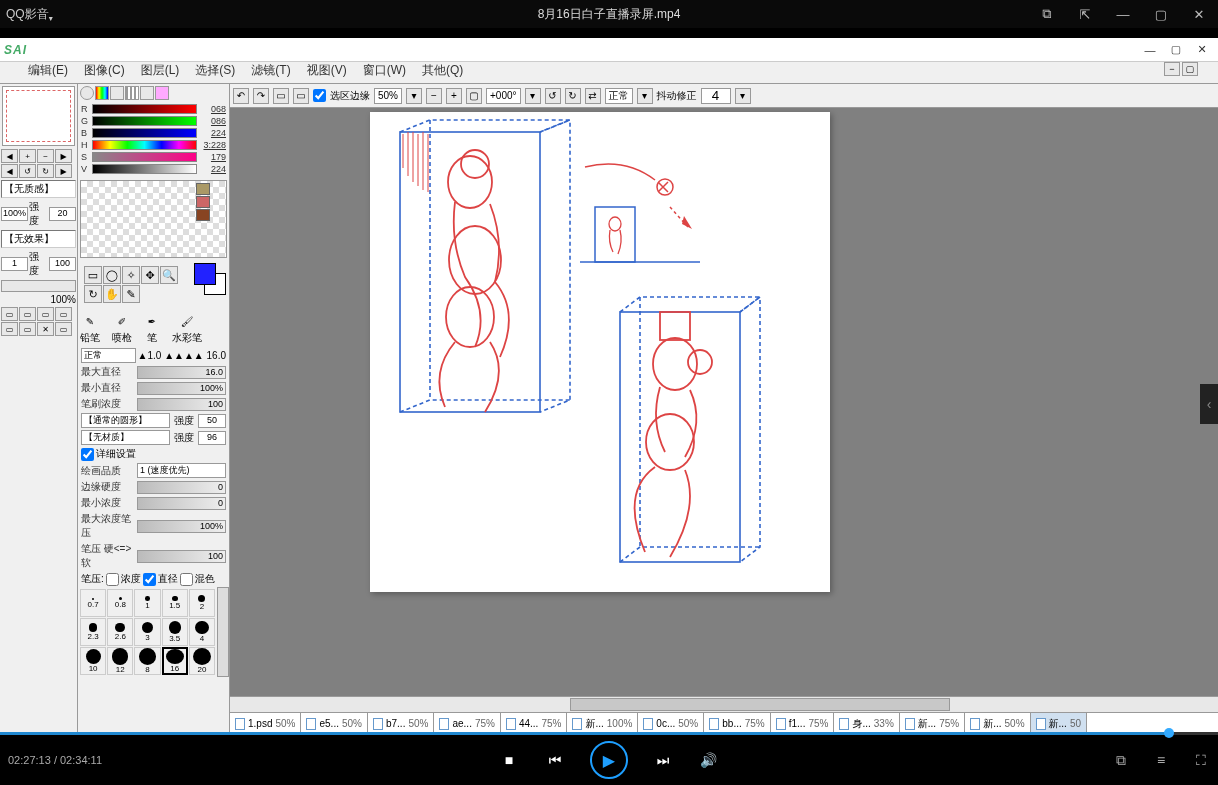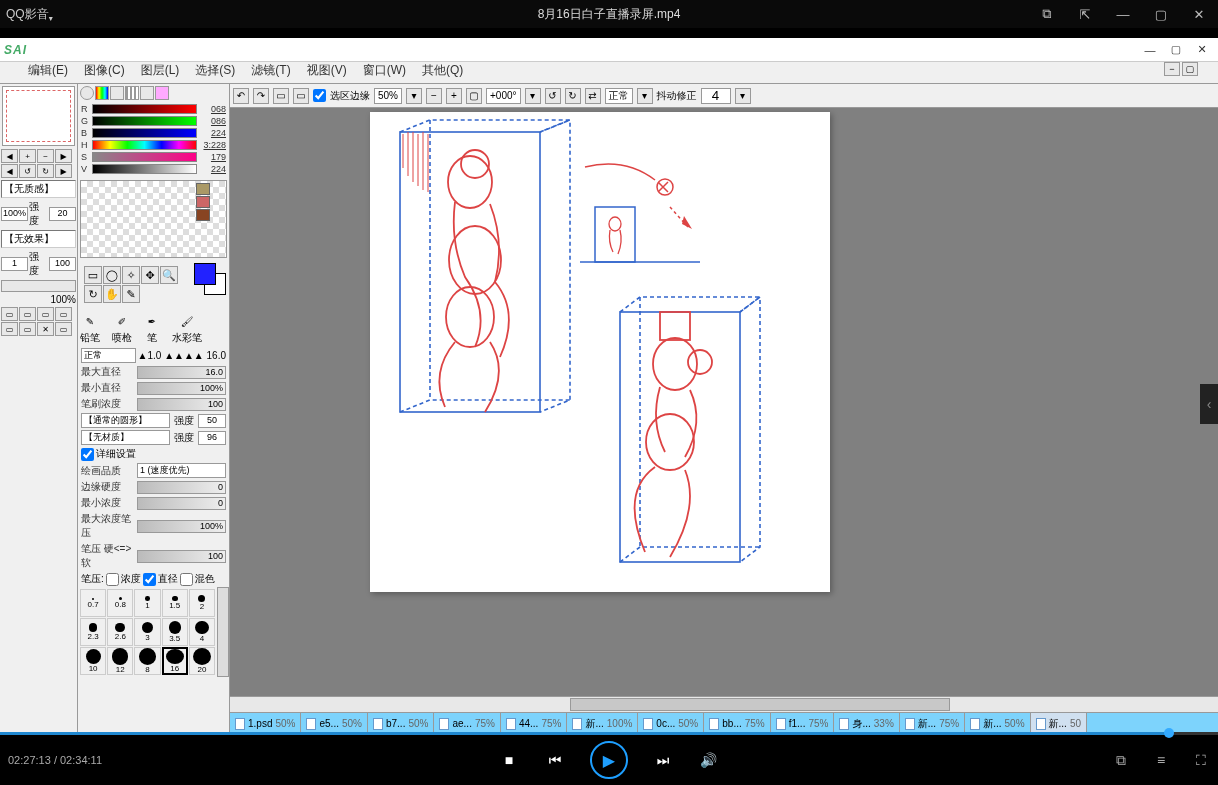--- a/index.html
+++ b/index.html
@@ -85,21 +85,21 @@
 
 .canvas-area { flex: 1; display: flex; flex-direction: column; background: #808080; }
 .canvas-toolbar { height: 24px; background: #f0f0f0; border-bottom: 1px solid #999; display: flex; align-items: center; padding: 0 3px; gap: 4px; font-size: 10px; }
 .ct-btn { width: 16px; height: 16px; border: 1px solid #999; background: #e8e8e8; display: flex; align-items: center; justify-content: center; font-size: 10px; }
 .ct-sel { height: 16px; border: 1px solid #999; background: #fff; padding: 0 3px; display: flex; align-items: center; font-size: 10px; }
 .ct-input { width: 30px; height: 16px; border: 1px solid #999; background: #fff; text-align: center; }
 .canvas-viewport { flex: 1; display: flex; align-items: flex-start; justify-content: flex-start; padding: 0 0 0 140px; overflow: hidden; position: relative; }
 .canvas-page { width: 460px; height: 480px; background: #fff; box-shadow: 2px 2px 6px rgba(0,0,0,0.3); margin-top: 4px; }
 .hscroll { height: 16px; background: #e8e8e8; border-top: 1px solid #999; position: relative; }
 .hscroll-thumb { position: absolute; left: 340px; width: 380px; top: 1px; bottom: 1px; background: #c8c8c8; border: 1px solid #999; }
-.doc-tabs { height: 22px; background: #7dd3fc; border-top: 1px solid #999; display: flex; overflow: hidden; }
+.doc-tabs { height: 22px; background: #ffffff; border-top: 1px solid #999; display: flex; overflow: hidden; }
 .doc-tab { display: flex; align-items: center; padding: 0 5px; border-right: 1px solid #999; font-size: 10px; gap: 3px; }
 .doc-tab.active { background: #d0e0f0; }
 .doc-tab .zoom { color: #666; }
 .doc-icon { width: 10px; height: 12px; background: #fff; border: 1px solid #69c; }
 
 
 .side-expand { position: absolute; right: 0; top: 384px; width: 18px; height: 40px; background: #222; color: #888; display: flex; align-items: center; justify-content: center; font-size: 14px; }
 
 
 .player-controls { position: absolute; left: 0; right: 0; bottom: 0; height: 50px; background: #000; display: flex; align-items: center; }

